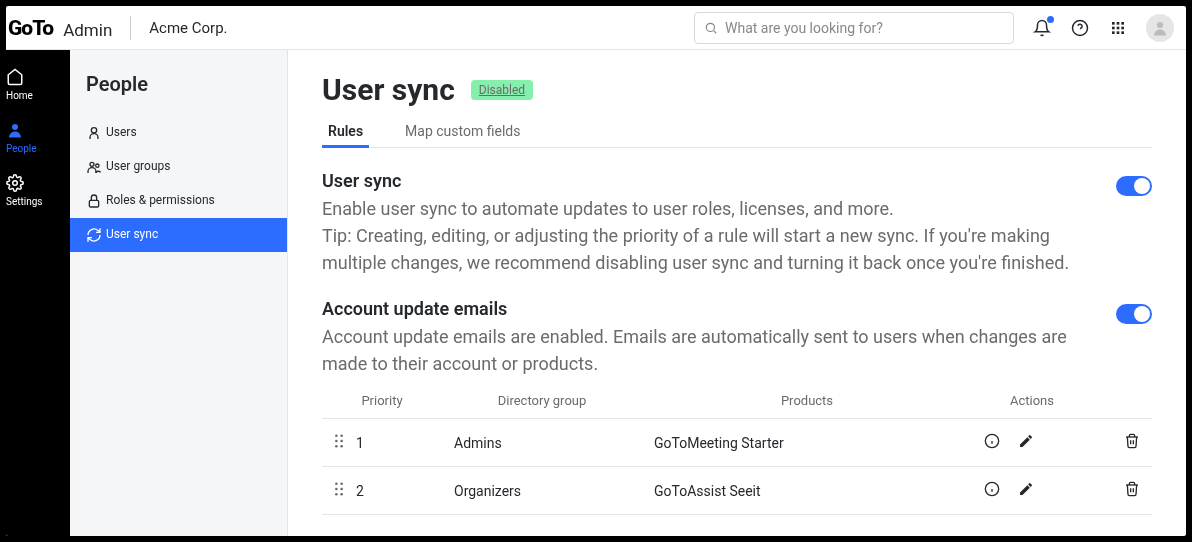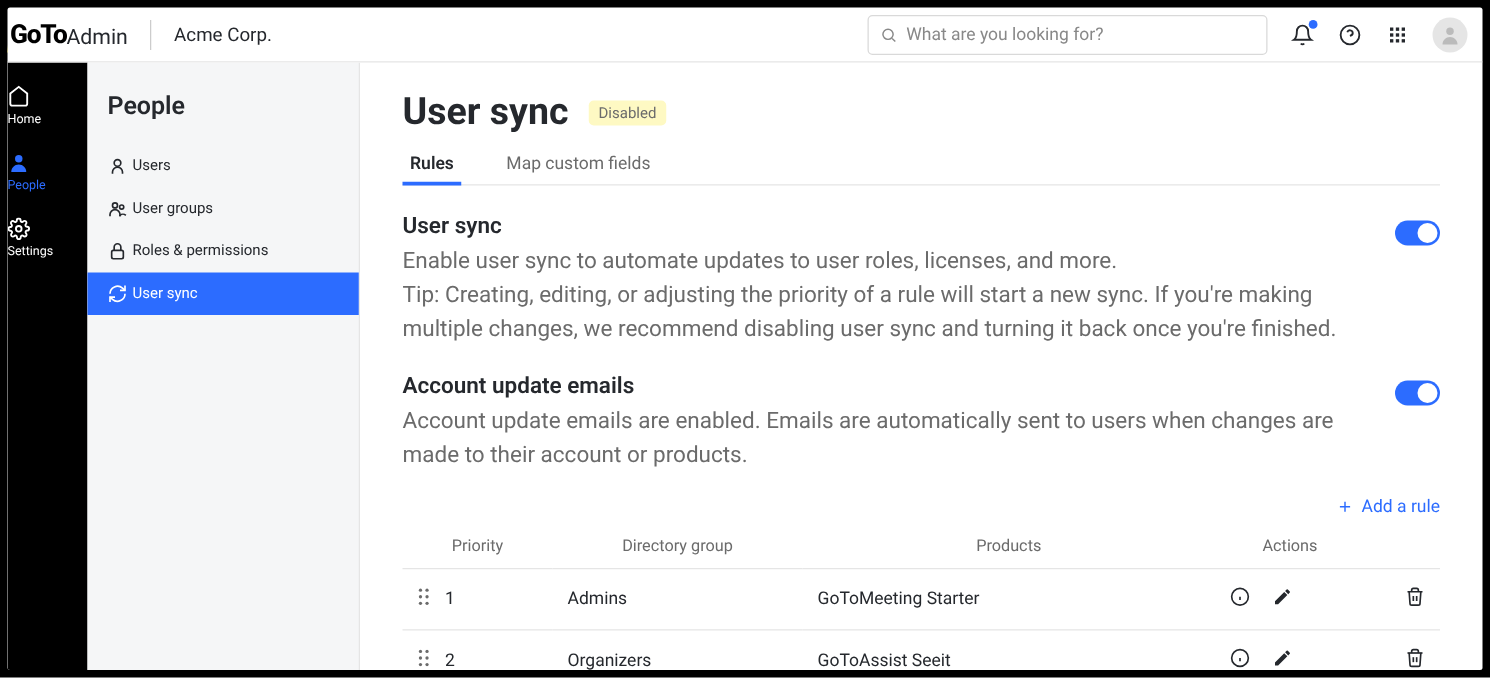--- a/index.html
+++ b/index.html
@@ -51,20 +51,21 @@
       bottom: -2px;
       right: -2px;
       height: 6px;
       background: #FFE600;
       z-index: -1;
       transform: skewX(-8deg);
     }
     .logo-admin {
       font-weight: 400;
       font-size: 17px;
+      margin-left: 10px;
       color: #25282D;
     }
     .brand-divider {
       width: 1px;
       height: 24px;
       background: #ccc;
       margin: 0 18px;
     }
     .org-name {
       font-size: 15px;
@@ -199,23 +200,24 @@
       gap: 16px;
     }
     .page-title {
       font-size: 30px;
       font-weight: 700;
       color: #25282D;
     }
     .status-badge {
       font-size: 12px;
       color: #6B6B6B;
-      background: #fef9c3;
+      background: #86efac;
       padding: 3px 8px;
       border-radius: 4px;
+      text-decoration: underline;
     }
     .tabs {
       display: flex;
       gap: 30px;
       margin-top: 8px;
       border-bottom: 1px solid #e5e5e5;
     }
     .tab {
       padding: 8px 6px;
       font-size: 14px;
@@ -472,29 +474,20 @@
       </div>
 
       <div class="section">
         <div class="section-text">
           <div class="section-title">Account update emails</div>
           <div class="section-desc">Account update emails are enabled. Emails are automatically sent to users when changes are made to their account or products.</div>
         </div>
         <div class="toggle"></div>
       </div>
 
-      <div class="table-actions">
-        <button class="add-rule">
-          <svg width="14" height="14" viewBox="0 0 24 24" fill="none" stroke="#2C6CFF" stroke-width="2">
-              <line x1="12" y1="5" x2="12" y2="19"></line>
-              <line x1="5" y1="12" x2="19" y2="12"></line>
-            </svg>
-          <span>Add a rule</span>
-        </button>
-      </div>
 
       <table>
         <thead>
           <tr>
             <th style="width:120px">Priority</th>
             <th style="width:200px">Directory group</th>
             <th>Products</th>
             <th style="width:120px">Actions</th>
             <th class="delete-col"></th>
           </tr>

